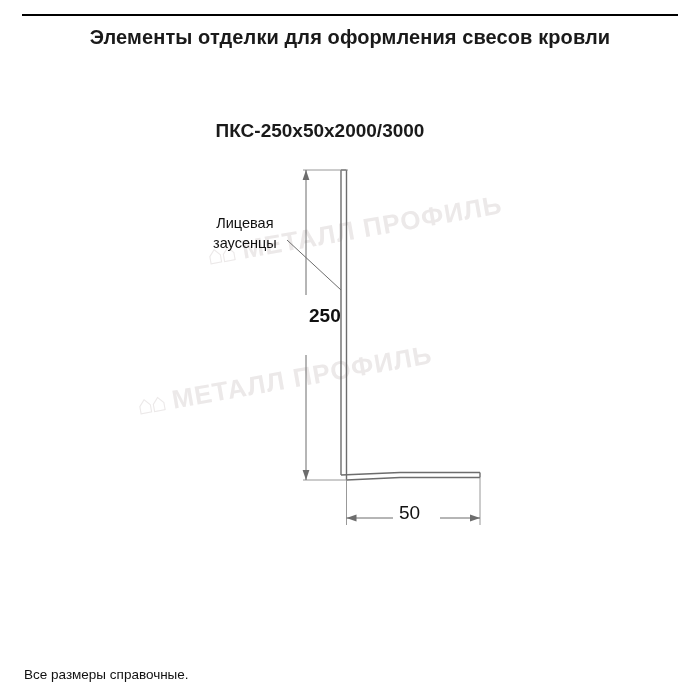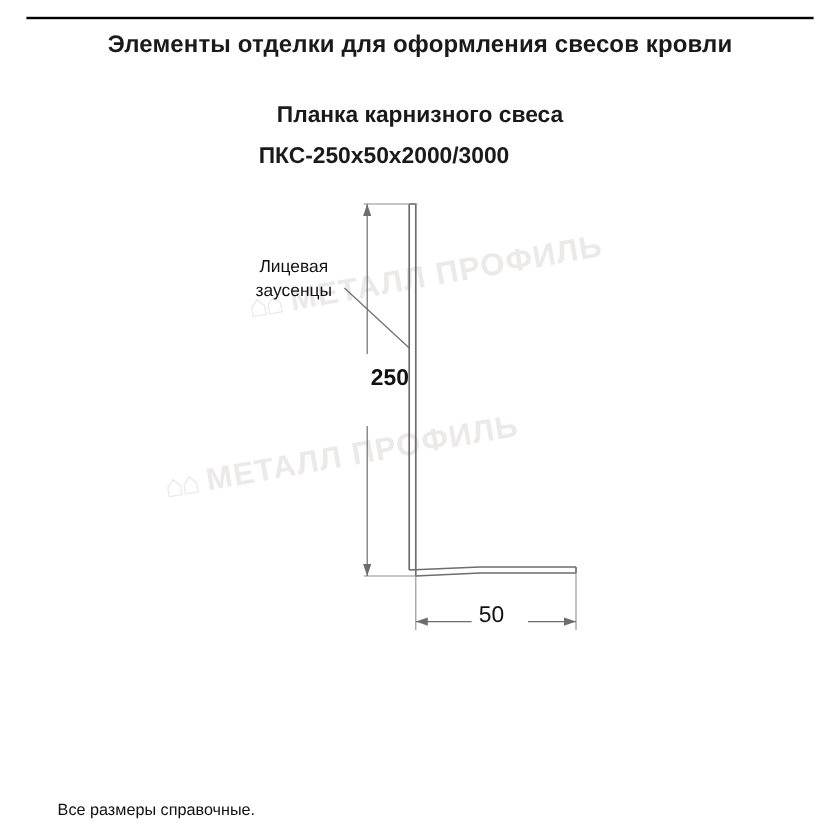--- a/index.html
+++ b/index.html
@@ -89,21 +89,21 @@
   .wm1 { left: 205px; top: 65px; }
   .wm2 { left: 135px; top: 215px; }
   .footer {
     position: absolute;
     left: 24px;
     bottom: 14px;
     font-size: 13.5px;
     line-height: 1.55;
     color: #111111;
   }
-  .footer div { white-space: nowrap; margin-left: 24px; }
+  .footer div { white-space: nowrap; }
   .label-face {
     position: absolute;
     left: 213px;
     top: 64px;
     font-size: 14.5px;
     line-height: 1.35;
     text-align: center;
     color: #111111;
   }
   .dim-250 {
@@ -126,21 +126,20 @@
 </style>
 </head>
 <body>
 
 <div class="page">
 
   <div class="top-rule"></div>
 
   <div class="title">Элементы отделки для оформления свесов кровли</div>
 
-  <div class="subtitle-1">Планка карнизного свеса</div>
   <div class="subtitle-2">ПКС-250х50х2000/3000</div>
 
   <div class="watermarks">
     <div class="wm wm1">
       <span class="wm-mark">⌂⌂</span><span>МЕТАЛЛ ПРОФИЛЬ</span>
     </div>
     <div class="wm wm2">
       <span class="wm-mark">⌂⌂</span><span>МЕТАЛЛ ПРОФИЛЬ</span>
     </div>
   </div>

